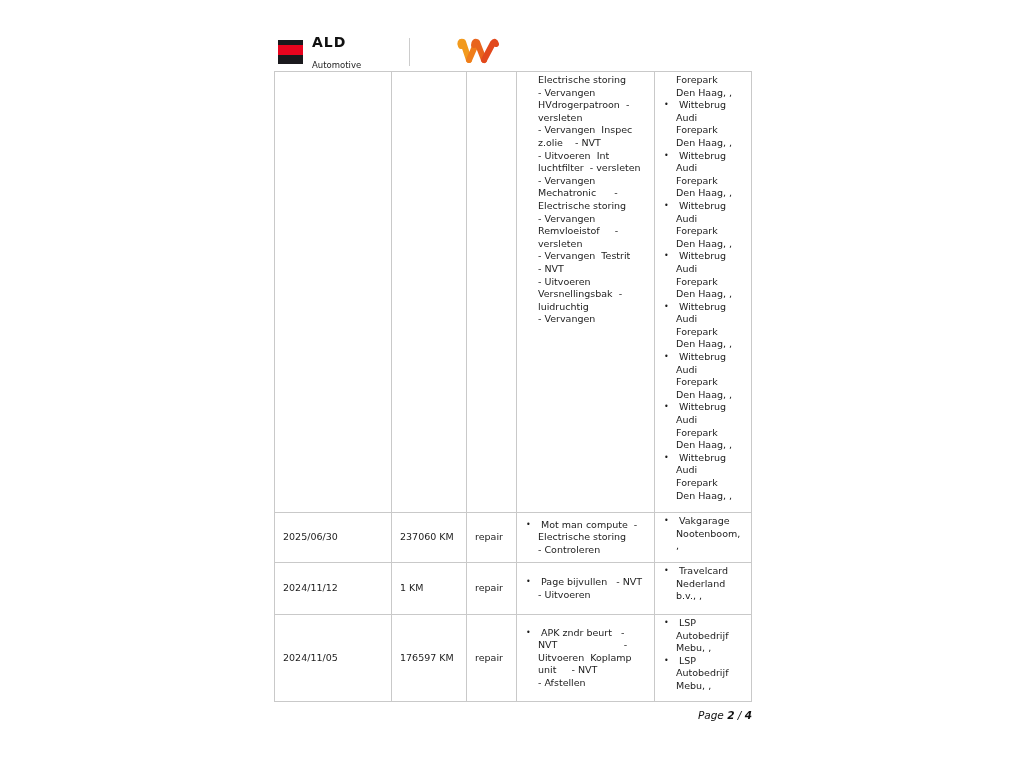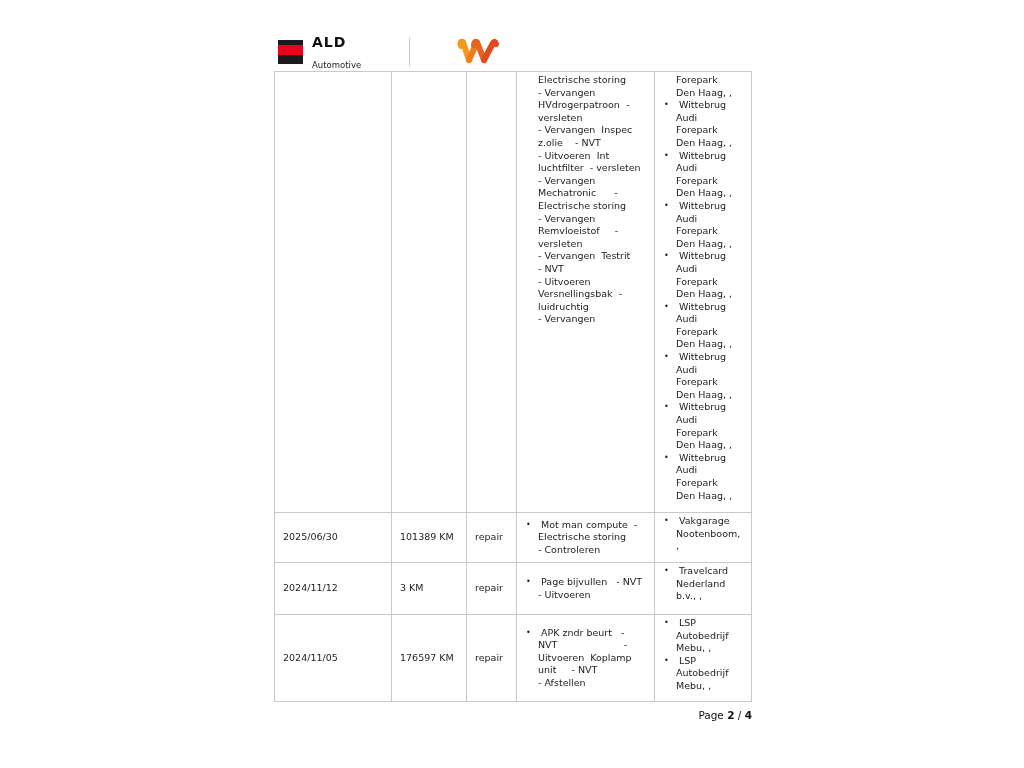--- a/index.html
+++ b/index.html
@@ -101,21 +101,21 @@
   
   .page-footer {
     position: absolute;
     left: 274px; top: 709px;
     width: 478px;
     text-align: right;
     font-size: 10.5px;
     color: #111111;
   }
   .page-footer .pf-num { font-weight: bold; }
-  .page-footer span { display: inline; }
+  .page-footer span { display: inline; font-style: italic; }
   .page-footer .pf-sp { white-space: pre; }
 </style>
 </head>
 <body>
 
 <div class="logo-bar">
   <div class="ald-logo">
     <div class="ald-square">
       <div class="red-band"></div>
     </div>
@@ -230,42 +230,42 @@
             <span class="bullet-marker">•</span>
             <span class="bullet-text"> Wittebrug
 Audi
 Forepark
 Den Haag, ,</span>
           </div>
         </td>
     </tr>
     <tr class="row-1">
       <td class="cell-plain">2025/06/30</td>
-      <td class="cell-plain">101389 KM</td>
+      <td class="cell-plain">237060 KM</td>
       <td class="cell-plain">repair</td>
       <td class="cell-list">
           <div class="bullet-item">
             <span class="bullet-marker">•</span>
             <span class="bullet-text"> Mot man compute  -
 Electrische storing
 - Controleren</span>
           </div>
         </td>
       <td class="cell-list cell-garage">
           <div class="bullet-item">
             <span class="bullet-marker">•</span>
             <span class="bullet-text"> Vakgarage
 Nootenboom,
 ,</span>
           </div>
         </td>
     </tr>
     <tr class="row-2">
       <td class="cell-plain">2024/11/12</td>
-      <td class="cell-plain">3 KM</td>
+      <td class="cell-plain">1 KM</td>
       <td class="cell-plain">repair</td>
       <td class="cell-list">
           <div class="bullet-item">
             <span class="bullet-marker">•</span>
             <span class="bullet-text"> Page bijvullen   - NVT
 - Uitvoeren</span>
           </div>
         </td>
       <td class="cell-list cell-garage">
           <div class="bullet-item">

